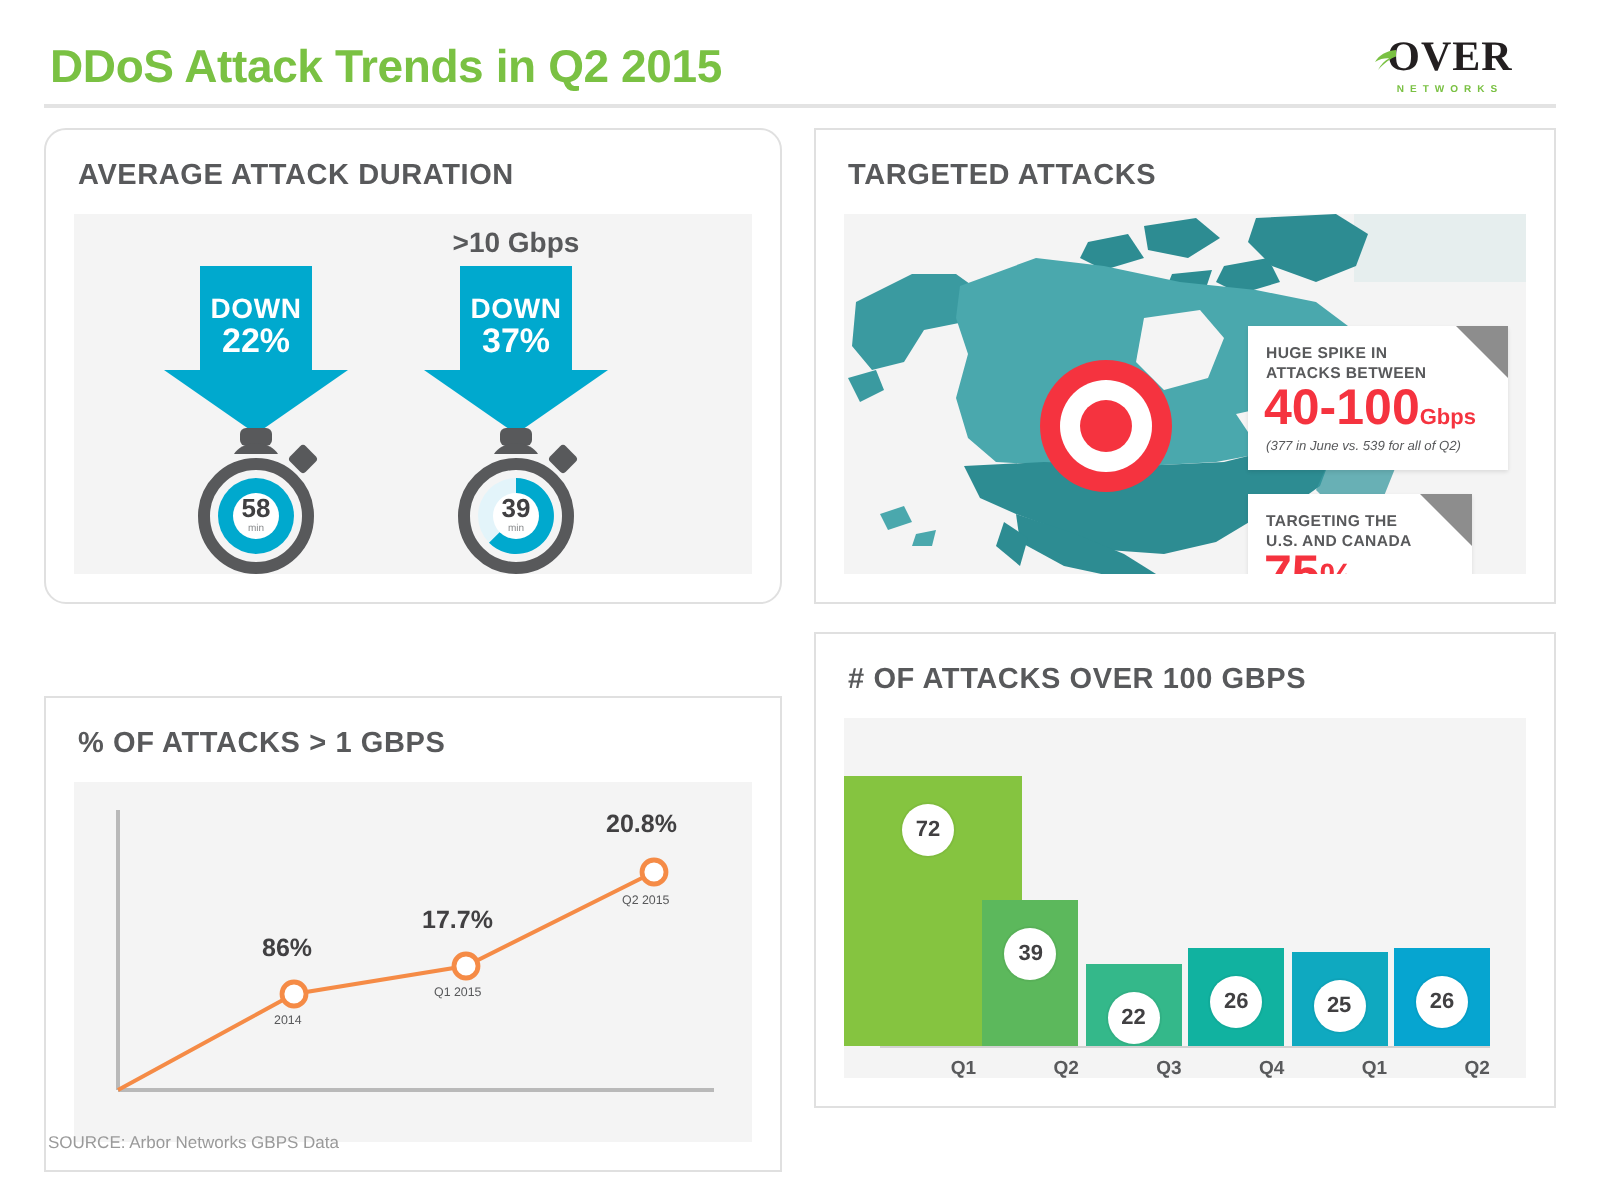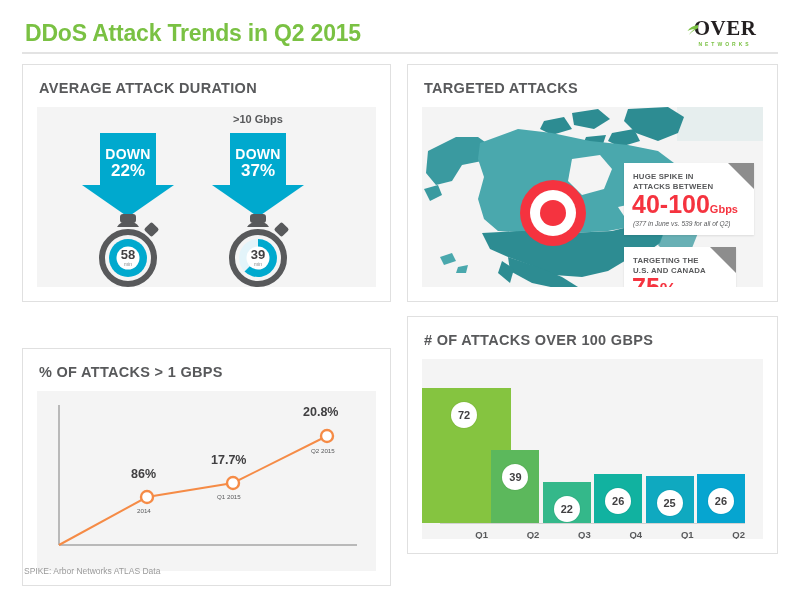--- a/index.html
+++ b/index.html
@@ -32,21 +32,21 @@
     font-size:5px;letter-spacing:3px;color:#7ac143;margin-top:2px;
     font-family:"Liberation Sans",sans-serif;font-weight:bold;
   }
   .hrule{position:absolute;left:22px;top:52px;width:756px;height:2px;background:#e3e3e3;}
 
   
   .panel{
     position:absolute;background:#ffffff;border:1px solid #e0e0e0;
     box-sizing:border-box;
   }
-  .p-tl{left:22px;top:64px;width:369px;height:238px;}
+  .p-tl{left:22px;top:64px;width:369px;height:238px;border-radius:11px;}
   .p-tr{left:407px;top:64px;width:371px;height:238px;}
   .p-bl{left:22px;top:316px;width:369px;height:238px;margin-top:32px;}
   .p-br{left:407px;top:316px;width:371px;height:238px;}
 
   .panel-title{
     position:absolute;left:16px;top:15px;
     font-size:14.5px;font-weight:bold;color:#58595b;letter-spacing:0.3px;
     white-space:nowrap;
   }
   .panel-body{
@@ -55,21 +55,21 @@
   }
 
   
   .duration-wrap{position:relative;width:100%;height:100%;}
   .dgroup{position:absolute;top:0;width:150px;height:100%;}
   .dgroup.g1{left:16px;}
   .dgroup.g2{left:146px;}
 
   .gbps-label{
     position:absolute;top:6px;left:0;width:150px;text-align:center;
-    font-size:11px;font-weight:bold;color:#58595b;
+    font-size:14px;font-weight:bold;color:#58595b;
   }
   .arrow{
     position:absolute;left:47px;width:56px;
   }
   .arrow-stem{
     position:relative;width:56px;height:52px;background:#00a9ce;
   }
   .arrow-head{
     position:relative;width:0;height:0;margin-left:-18px;
     border-left:46px solid transparent;border-right:46px solid transparent;
@@ -395,15 +395,15 @@
               <div class="q">Q1</div>
             </div>
             <div class="xlab">
               <div class="q">Q2</div>
             </div>
           </div>
       </div>
     </div>
   </div>
 
-  <div class="source">SPIKE: Arbor Networks ATLAS Data</div>
+  <div class="source">SOURCE: Arbor Networks GBPS Data</div>
 
 </div>
 
 </body></html>

